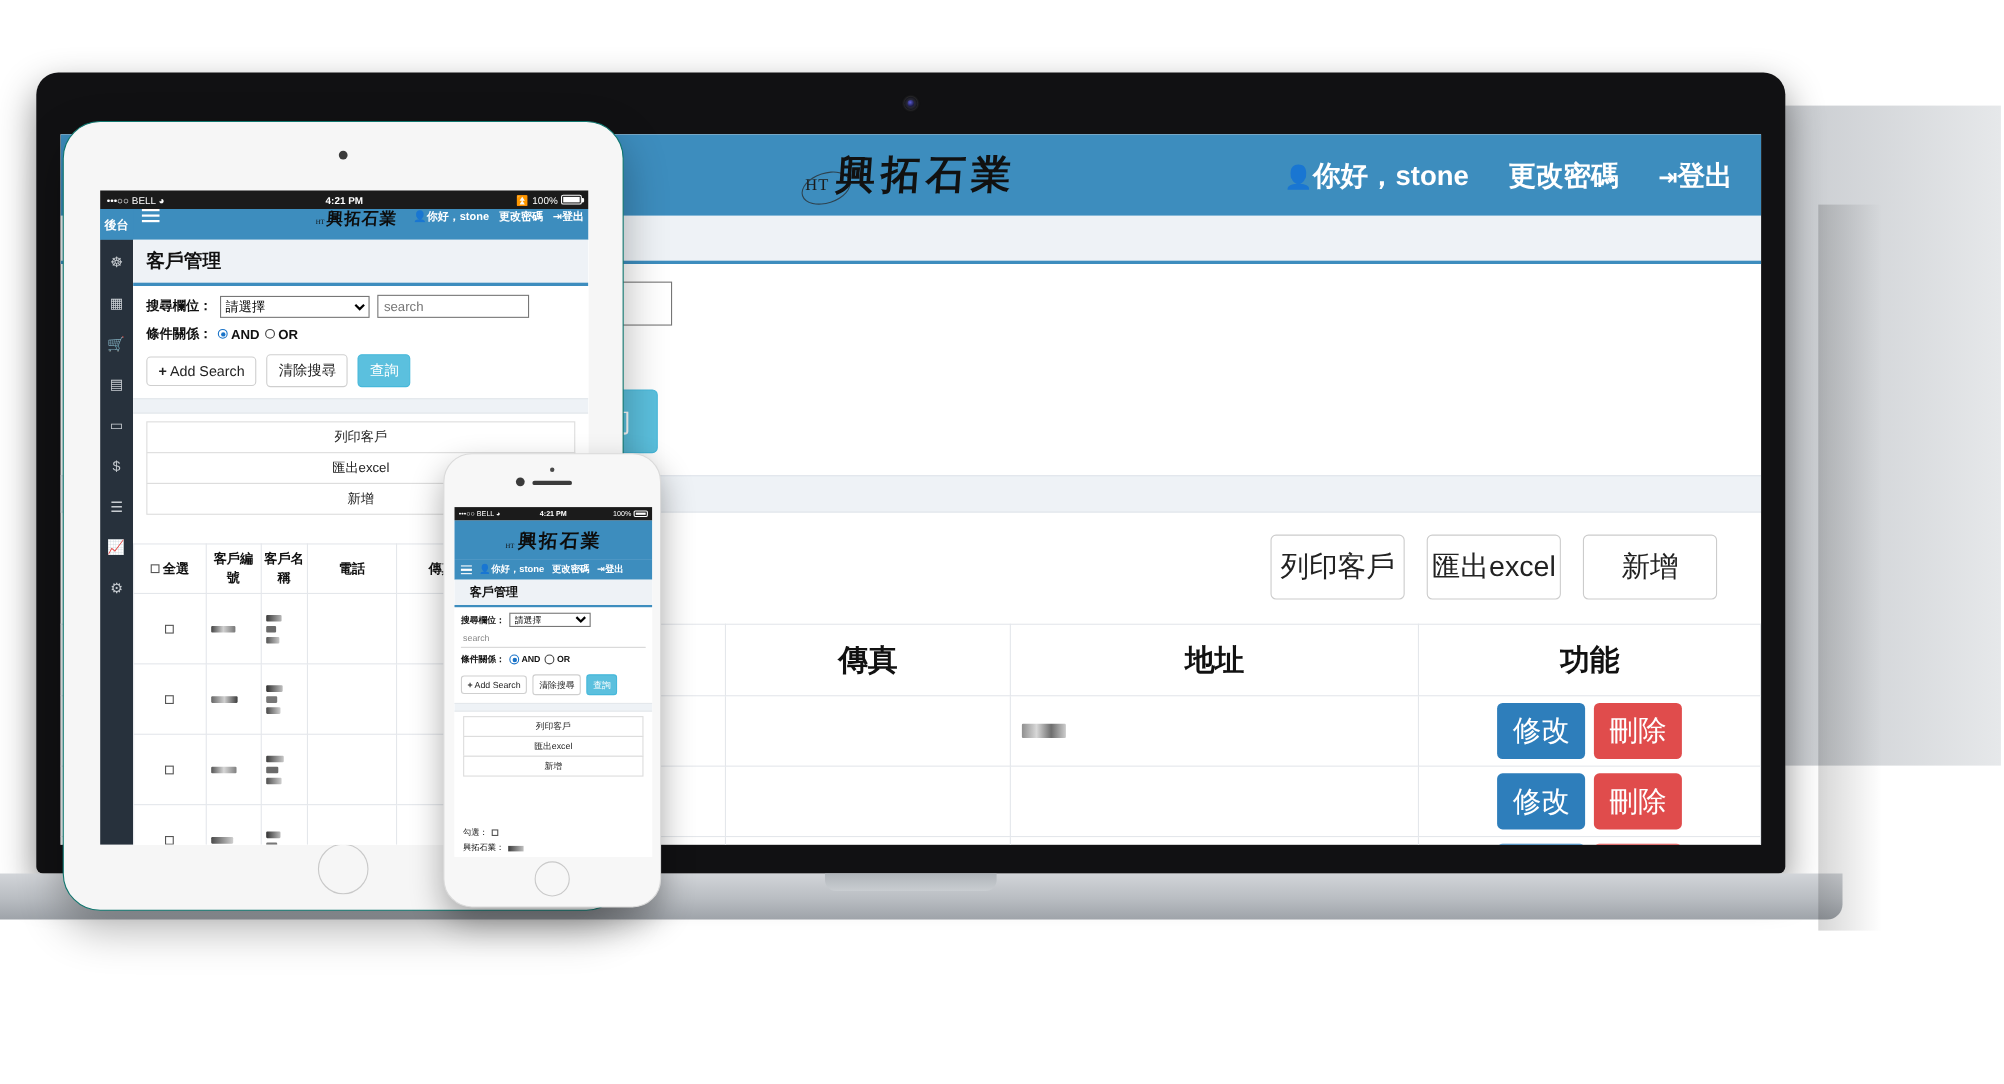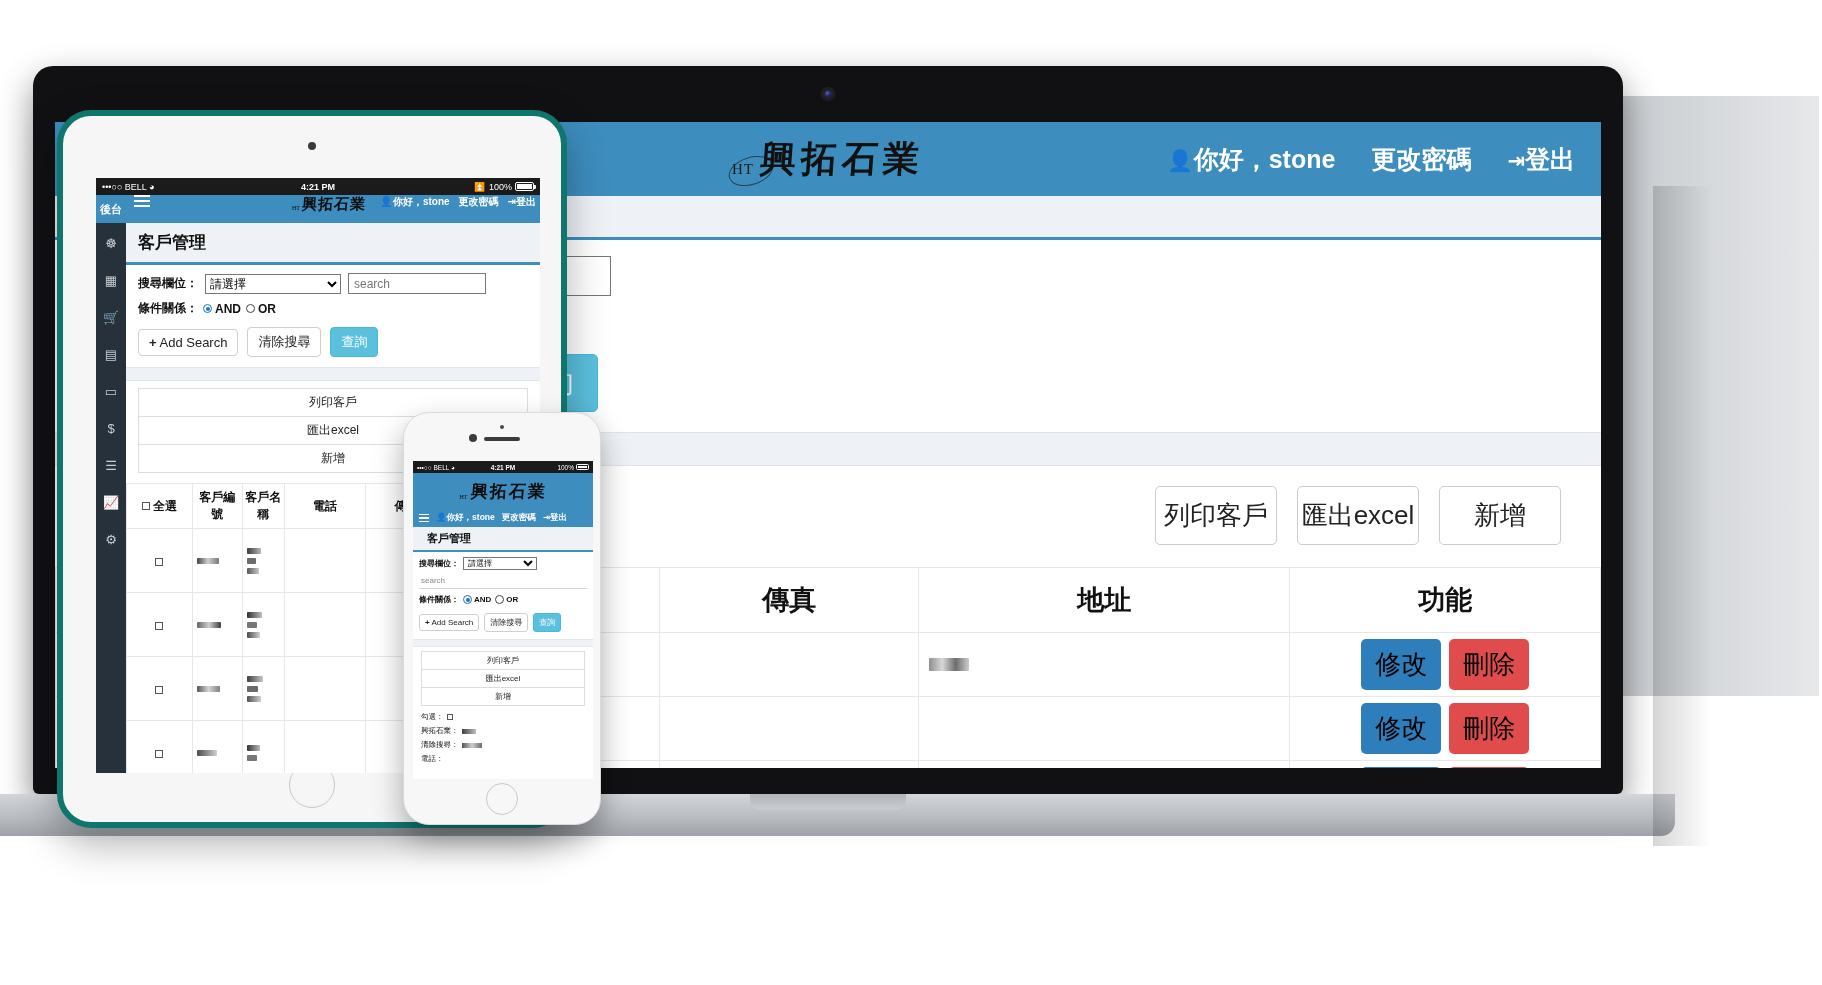--- a/index.html
+++ b/index.html
@@ -118,31 +118,31 @@
   table.cust { width:100%; border-collapse:collapse; margin-top:22px; table-layout:fixed; }
   table.cust th, table.cust td { border:1px solid #e4e7eb; }
   table.cust th {
     font-size:27px; font-weight:bold; color:#111; text-align:center; padding:14px 4px; vertical-align:middle;
   }
   table.cust td { height:63px; padding:6px 10px; vertical-align:middle; }
   .blurcell { display:flex; flex-direction:column; gap:4px; }
   .bl { height:13px; border-radius:1px; }
   .act { display:flex; gap:8px; justify-content:center; }
   .act .b {
-    font-size:26px; color:#000000; border-radius:5px; padding:8px 14px; border:none; cursor:pointer;
+    font-size:26px; color:#ffffff; border-radius:5px; padding:8px 14px; border:none; cursor:pointer;
     font-family:"Liberation Sans", sans-serif;
   }
   .b-edit { background:#2e7ebb; }
   .b-del  { background:#e04c4c; }
 
   
   #tablet { position:absolute; left:57px; top:110px; width:510px; height:718px; }
   .tb-body {
     position:absolute; inset:0; background:#f6f6f6;
-    border-radius:34px; border:6px solid #0f766e;
+    border-radius:34px; border:1px solid #0f766e;
     box-shadow:0 16px 40px rgba(0,0,0,.30);
     text-decoration:underline;
   }
   .tb-cam { position:absolute; left:50%; margin-left:-4px; top:26px; width:8px; height:8px; border-radius:50%; background:#3b3b3b; }
   .tb-home {
     position:absolute; left:50%; margin-left:-23px; bottom:14px; width:46px; height:46px;
     border-radius:50%; border:1.5px solid #c9c9c9;
   }
   .tb-screen {
     position:absolute; left:33px; top:62px; width:444px; height:595px;
@@ -182,21 +182,21 @@
   .rdo-s.on { border-color:#1a73c8; }
   .rdo-s.on::after{content:"";position:absolute;left:1.5px;top:1.5px;width:4px;height:4px;border-radius:50%;background:#1a73c8;}
   .tb-brow { display:flex; gap:9px; padding:10px 0 10px 12px; align-items:center; }
   .tb-btn { border:1px solid #cfcfcf; background:#fff; font-size:13px; padding:5px 10px; border-radius:4px; color:#222; font-family:"Liberation Sans",sans-serif; }
   .tb-btn.primary { background:#5bc0de; border-color:#46b8da; color:#fff; }
   .tb-strip { height:14px; background:#eef2f6; border-top:1px solid #e2e6ea; border-bottom:1px solid #e2e6ea; }
   .tb-stack { padding:8px 12px 0 12px; }
   .tb-stack .row {
     border:1px solid #ddd; text-align:center; font-size:12px; color:#222; padding:5px 0; background:#fff; margin-top:-1px;
   }
-  table.tbtab { width:100%; border-collapse:collapse; margin-top:10px; table-layout:fixed;padding-left:44px; }
+  table.tbtab { width:100%; border-collapse:collapse; margin-top:26px; table-layout:fixed;padding-left:44px; }
   table.tbtab th, table.tbtab td { border:1px solid #e4e7eb; }
   table.tbtab th { font-size:12px; font-weight:bold; padding:5px 2px; text-align:center; color:#111; }
   table.tbtab td { height:64px; padding:3px 4px; vertical-align:middle; }
   .cbx { width:8px; height:8px; border:1px solid #555; display:inline-block; background:#fff; }
   .bl-s { height:6px; border-radius:1px; }
 
   
   #phone { position:absolute; left:403px; top:412px; width:198px; height:413px; }
   .ph-body {
     position:absolute; inset:0; background:#f7f7f7; border:1px solid #dadada;
@@ -222,21 +222,21 @@
   .ph-title { background:#eef2f6; border-bottom:2px solid #3d8dbe; font-size:11px; font-weight:bold; color:#111; padding:4px 6px 4px 14px;}
   .ph-row { display:flex; align-items:center; gap:4px; padding:5px 0 0 6px; font-size:8px; font-weight:bold; color:#111;}
   .ph-row select { font-size:8px; height:13px; border:1px solid #777; background:#fff; width:74px; font-family:"Liberation Sans",sans-serif;}
   .ph-input { margin:4px 6px 0 6px; border-bottom:1px solid #d6d6d6; font-size:8px; color:#888; padding:2px 2px 3px 2px;}
   .ph-brow { display:flex; gap:5px; padding:8px 0 7px 6px; align-items:center;}
   .ph-btn { border:1px solid #cfcfcf; background:#fff; font-size:8px; padding:3px 5px; border-radius:3px; color:#222; font-family:"Liberation Sans",sans-serif;}
   .ph-btn.primary{ background:#5bc0de; border-color:#46b8da; color:#fff;}
   .ph-strip { height:8px; background:#eef2f6; border-top:1px solid #e4e8ec; border-bottom:1px solid #e4e8ec;}
   .ph-stack { padding:5px 8px 0 8px;}
   .ph-stack .row { border:1px solid #ddd; text-align:center; font-size:8px; color:#222; padding:3px 0; margin-top:-1px; background:#fff;}
-  .ph-fields { padding:6px 8px 0 8px; font-size:7.5px; color:#111; }
+  .ph-fields { padding:6px 8px 0 8px; font-size:7.5px; color:#111;margin-top:40px; }
   .ph-fields .f { display:flex; align-items:center; gap:3px; margin-bottom:4px;}
   .cbx-s { width:6px;height:6px;border:1px solid #555;display:inline-block;background:#fff;}
 </style>
 </head>
 <body>
 
 <div id="stage">
 
   <div class="side-panel"></div>
 

